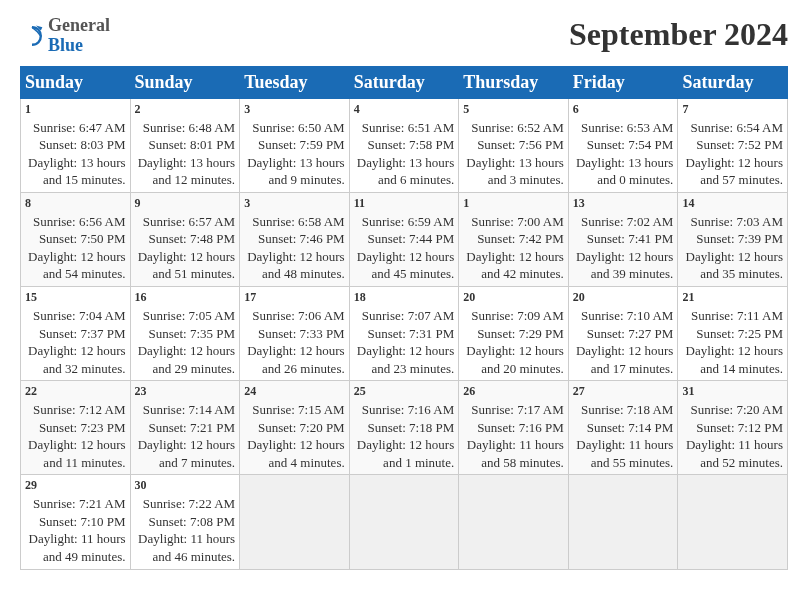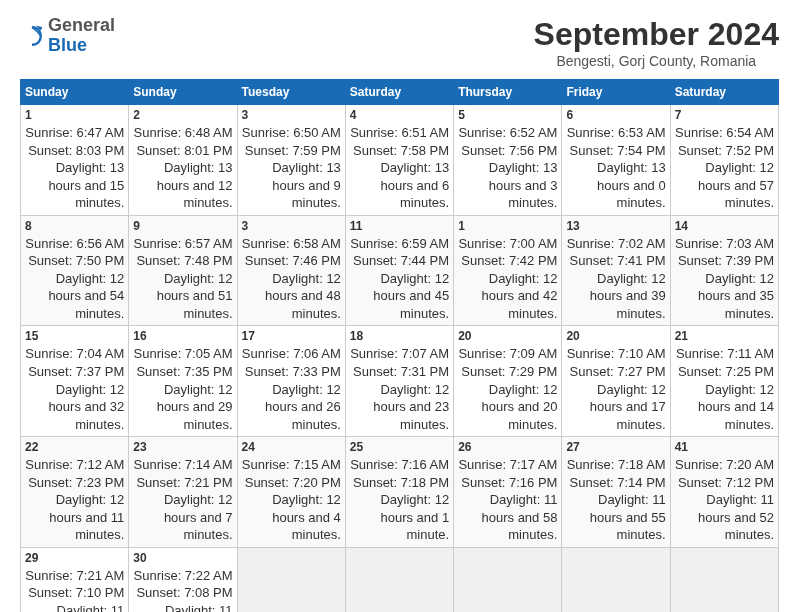--- a/index.html
+++ b/index.html
@@ -6,21 +6,22 @@
     body {
       font-family: Arial, sans-serif;
       background: #fff;
       width: 792px;
       height: 612px;
       overflow: hidden;
     }
     .page {
       width: 792px;
       height: 612px;
-      padding: 16px 13px 10px 20px;
+      padding: 16px 4px 10px 20px;
+      font-family: Liberation Serif, serif;
     }
     .header {
       display: flex;
       justify-content: space-between;
       align-items: flex-start;
       margin-bottom: 10px;
     }
     .logo {
       display: flex;
       align-items: center;
@@ -51,21 +52,21 @@
       color: #555;
     }
     table {
       width: 100%;
       border-collapse: collapse;
       table-layout: fixed;
     }
     th {
       background: #1a6bb5;
       color: #fff;
-      font-size: 12px;
+      font-size: 18px;
       font-weight: bold;
       padding: 5px 4px;
       text-align: left;
       border: 1px solid #1a6bb5;
     }
     td {
       border: 1px solid #ccc;
       vertical-align: top;
       padding: 3px 4px;
       font-size: 9.5px;
@@ -107,21 +108,20 @@
       </svg>
       <div>
         <div class="logo-text">
           <span class="logo-general">General</span><br>
           <span class="logo-blue">Blue</span>
         </div>
       </div>
     </div>
     <div class="title-block">
       <div class="month-title">September 2024</div>
-      <div class="location">Bengesti, Gorj County, Romania</div>
     </div>
   </div>
 
   <table>
     <thead>
       <tr>
         <th>Sunday</th>
         <th>Sunday</th>
         <th>Tuesday</th>
         <th>Saturday</th>
@@ -240,21 +240,21 @@
           </td>
           <td>
             <span class="day-num">26</span>
             <div class="day-info">Sunrise: 7:17 AM<br>Sunset: 7:16 PM<br>Daylight: 11 hours and 58 minutes.</div>
           </td>
           <td>
             <span class="day-num">27</span>
             <div class="day-info">Sunrise: 7:18 AM<br>Sunset: 7:14 PM<br>Daylight: 11 hours and 55 minutes.</div>
           </td>
           <td>
-            <span class="day-num">41</span>
+            <span class="day-num">31</span>
             <div class="day-info">Sunrise: 7:20 AM<br>Sunset: 7:12 PM<br>Daylight: 11 hours and 52 minutes.</div>
           </td>
         </tr>
         <tr>
           <td>
             <span class="day-num">29</span>
             <div class="day-info">Sunrise: 7:21 AM<br>Sunset: 7:10 PM<br>Daylight: 11 hours and 49 minutes.</div>
           </td>
           <td>
             <span class="day-num">30</span>

